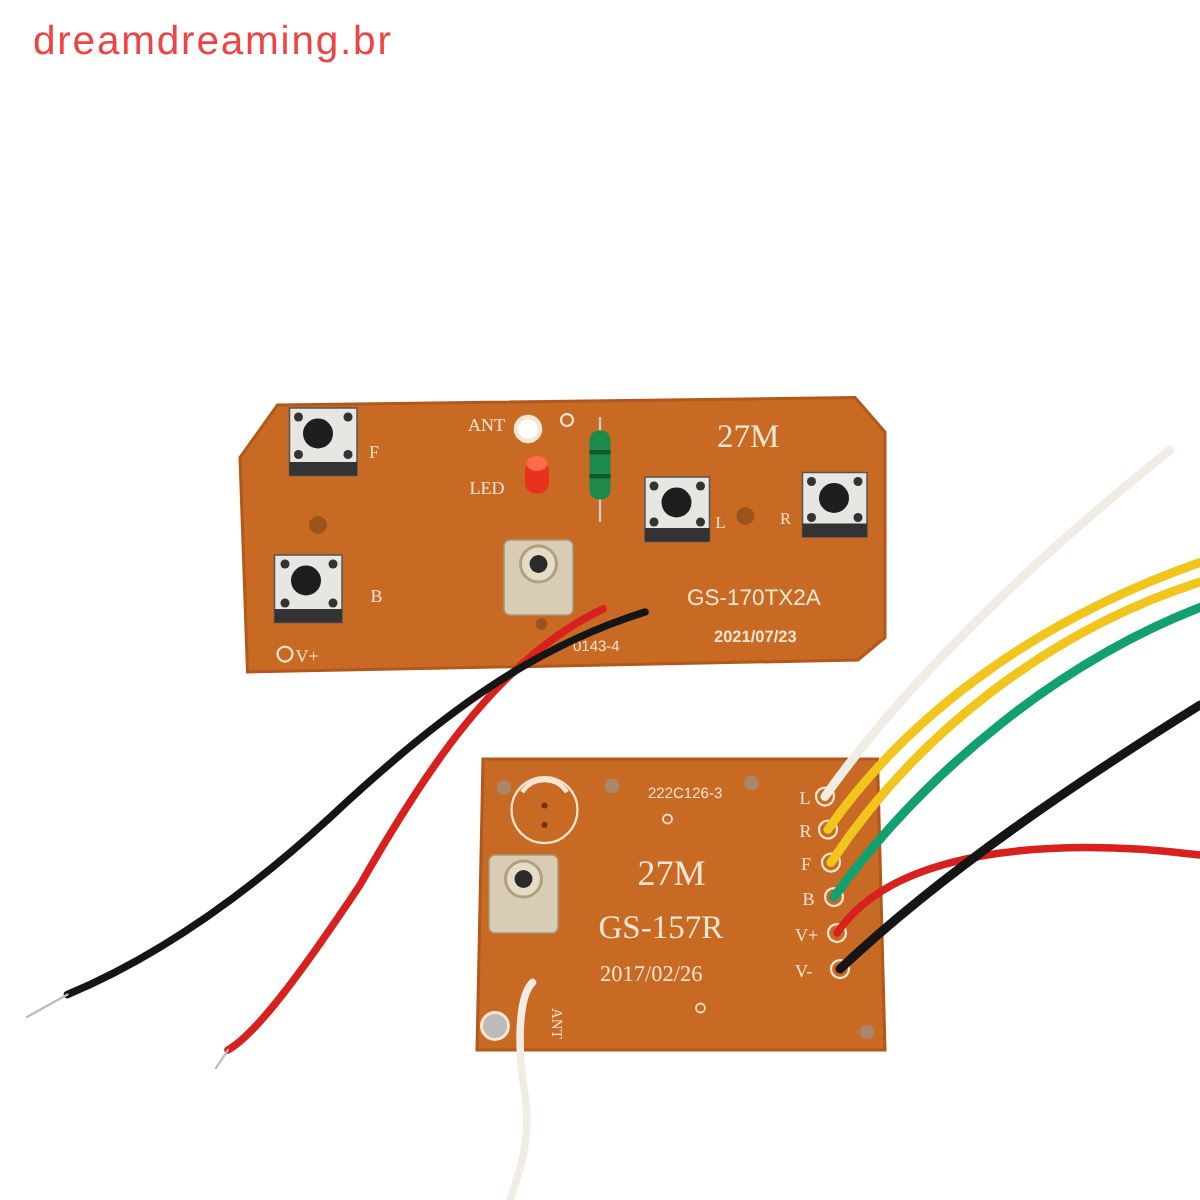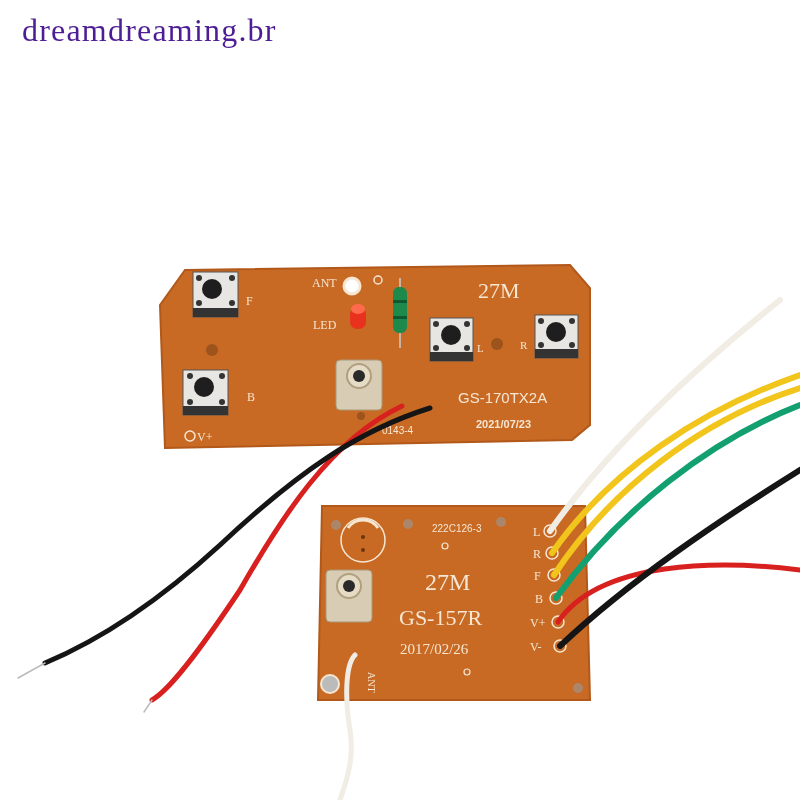--- a/index.html
+++ b/index.html
@@ -1,17 +1,17 @@
 <!DOCTYPE html>
 <html><head>
   <meta charset="utf-8">
   <style>
     html, body { margin:0; padding:0; background:#ffffff; }
     body { width:800px; height:800px; position:relative; overflow:hidden; font-family:"Liberation Sans", sans-serif; }
-    .watermark { position:absolute; left:22px; top:12px; font-size:32px; color:#4c1d95; letter-spacing:1.2px; font-family:Liberation Serif, serif; }
+    .watermark { position:absolute; left:22px; top:12px; font-size:27px; color:#ef4444; letter-spacing:1.2px; font-family:Liberation Sans, sans-serif; }
     svg { position:absolute; left:0; top:0; }
     .silk { fill:#f6e6d2; font-family:"Liberation Serif", serif; }
     .silk-sans { fill:#f6e6d2; font-family:"Liberation Sans", sans-serif; }
   </style>
 </head>
 <body>
 
 <div class="watermark">dreamdreaming.br</div>
 
 <svg width="800" height="800" viewBox="0 0 800 800">

